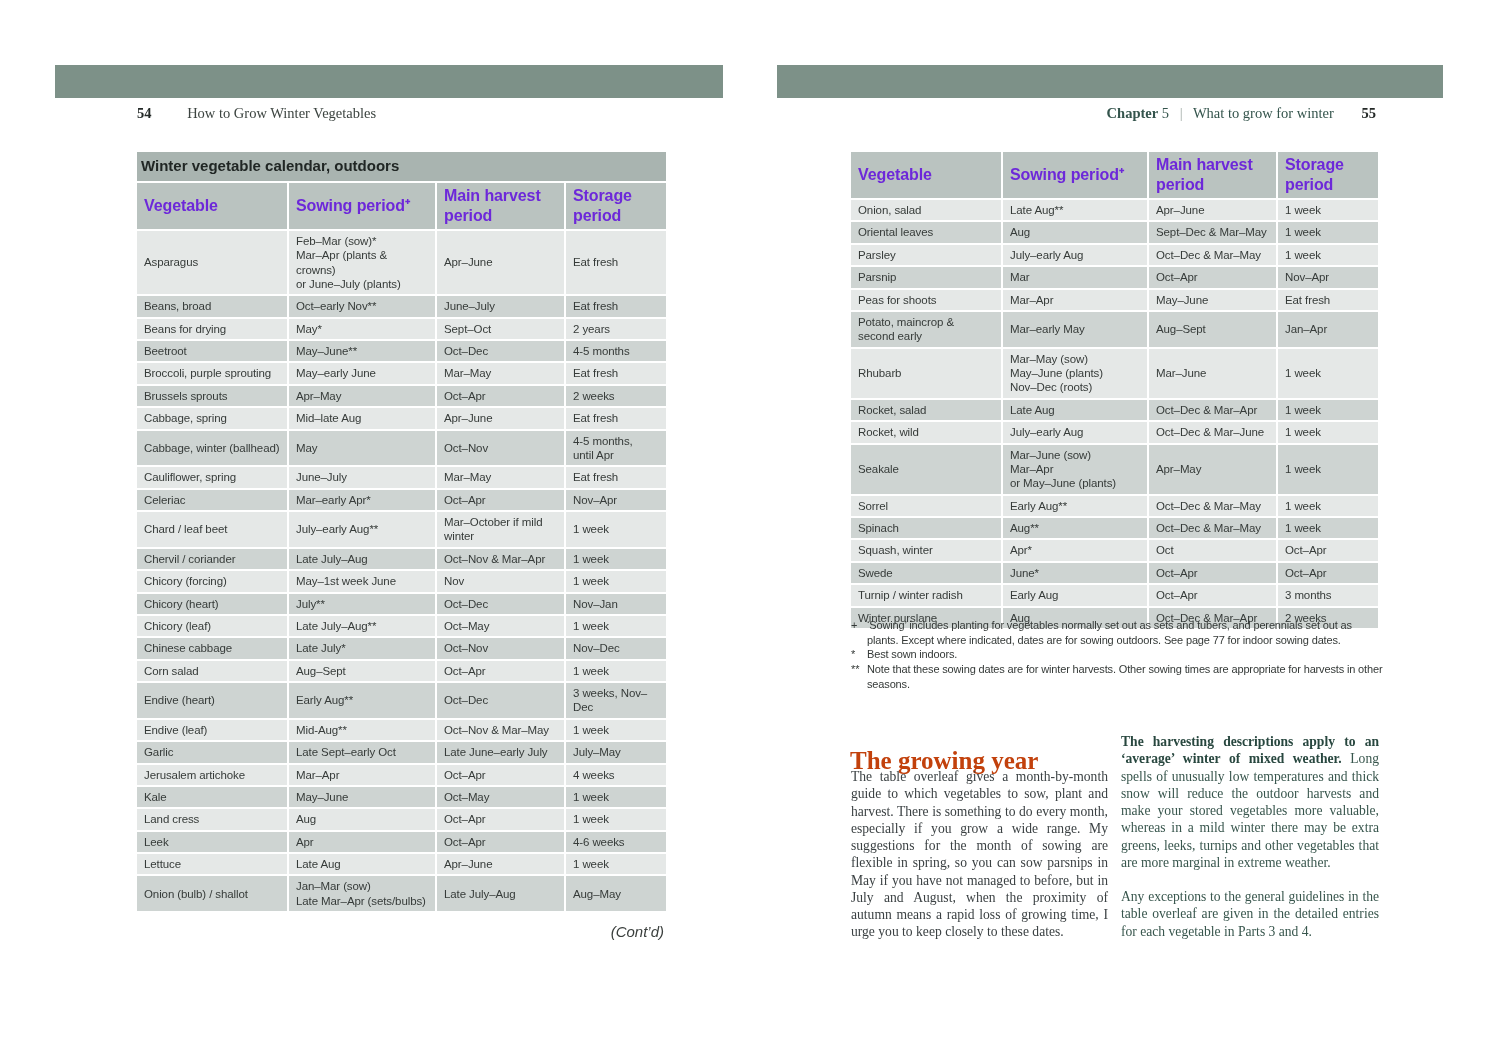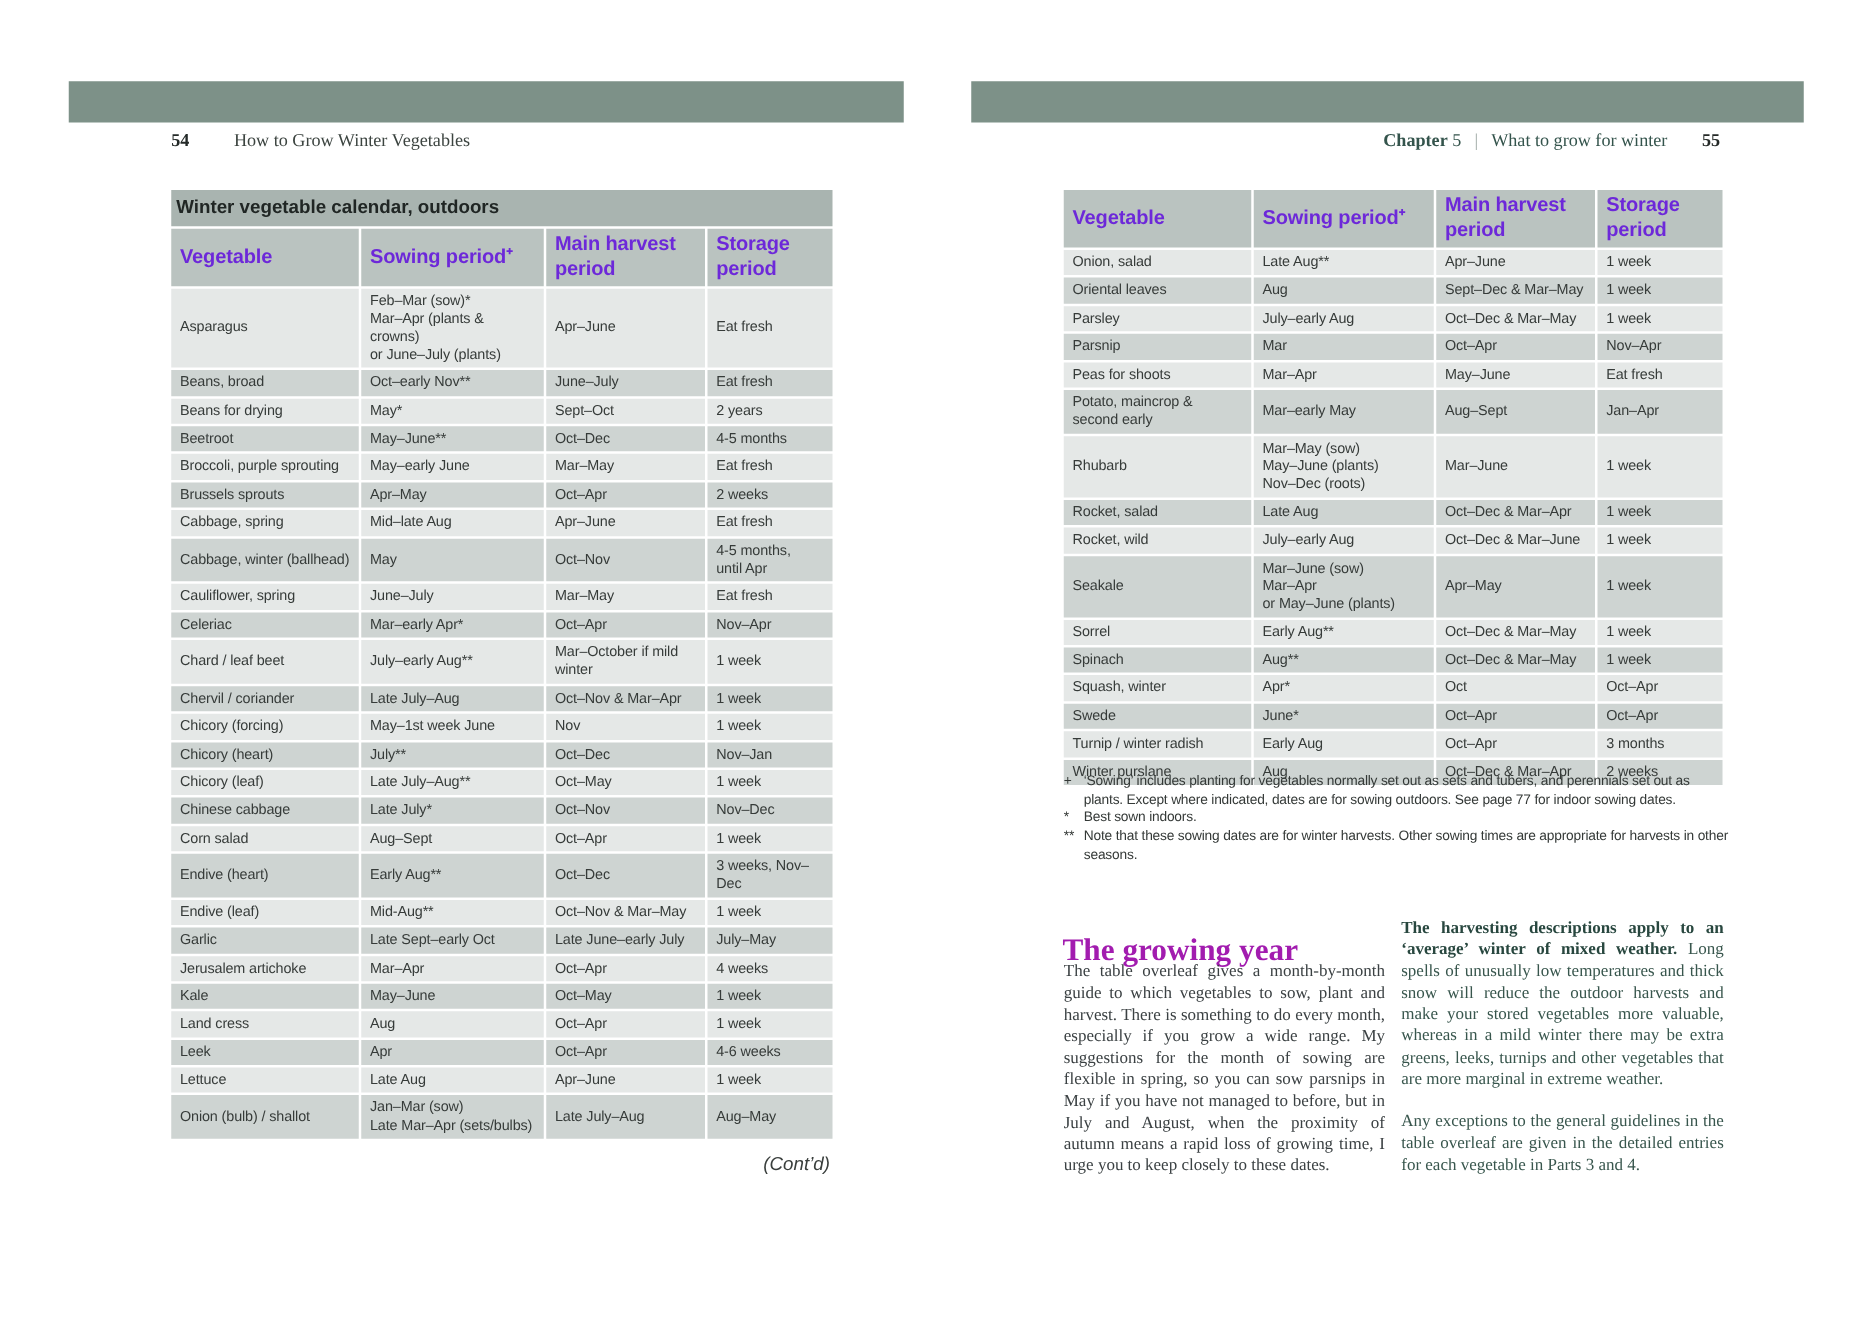--- a/index.html
+++ b/index.html
@@ -35,21 +35,21 @@
 
   
   .footnotes{position:absolute;left:851px;top:618px;width:533px;font-size:11px;line-height:1.33;
              color:#33383 6;color:#343937;letter-spacing:-0.15px;}
   .footnote{display:flex;}
   .footnote .marker{flex:none;width:16px;}
   .footnote .fn-text{flex:1;}
 
   
   .section-heading{position:absolute;left:850px;top:726px;font-family:"Liberation Serif", serif;
-                   font-weight:bold;font-size:25px;color:#a21caf;}
+                   font-weight:bold;font-size:25px;color:#c2410c;}
   .col-text{position:absolute;font-family:"Liberation Serif", serif;font-size:13.6px;
             line-height:1.27;text-align:justify;}
   .col1{left:851px;top:768px;width:257px;color:#3b4143;}
   .col2{left:1121px;top:733px;width:258px;color:#38564d;}
   .col2 .lead-bold{font-weight:bold;color:#28473f;}
   .col2 .para2{margin-top:17px;}
   p{margin:0;}
 </style>
 </head>
 <body>

